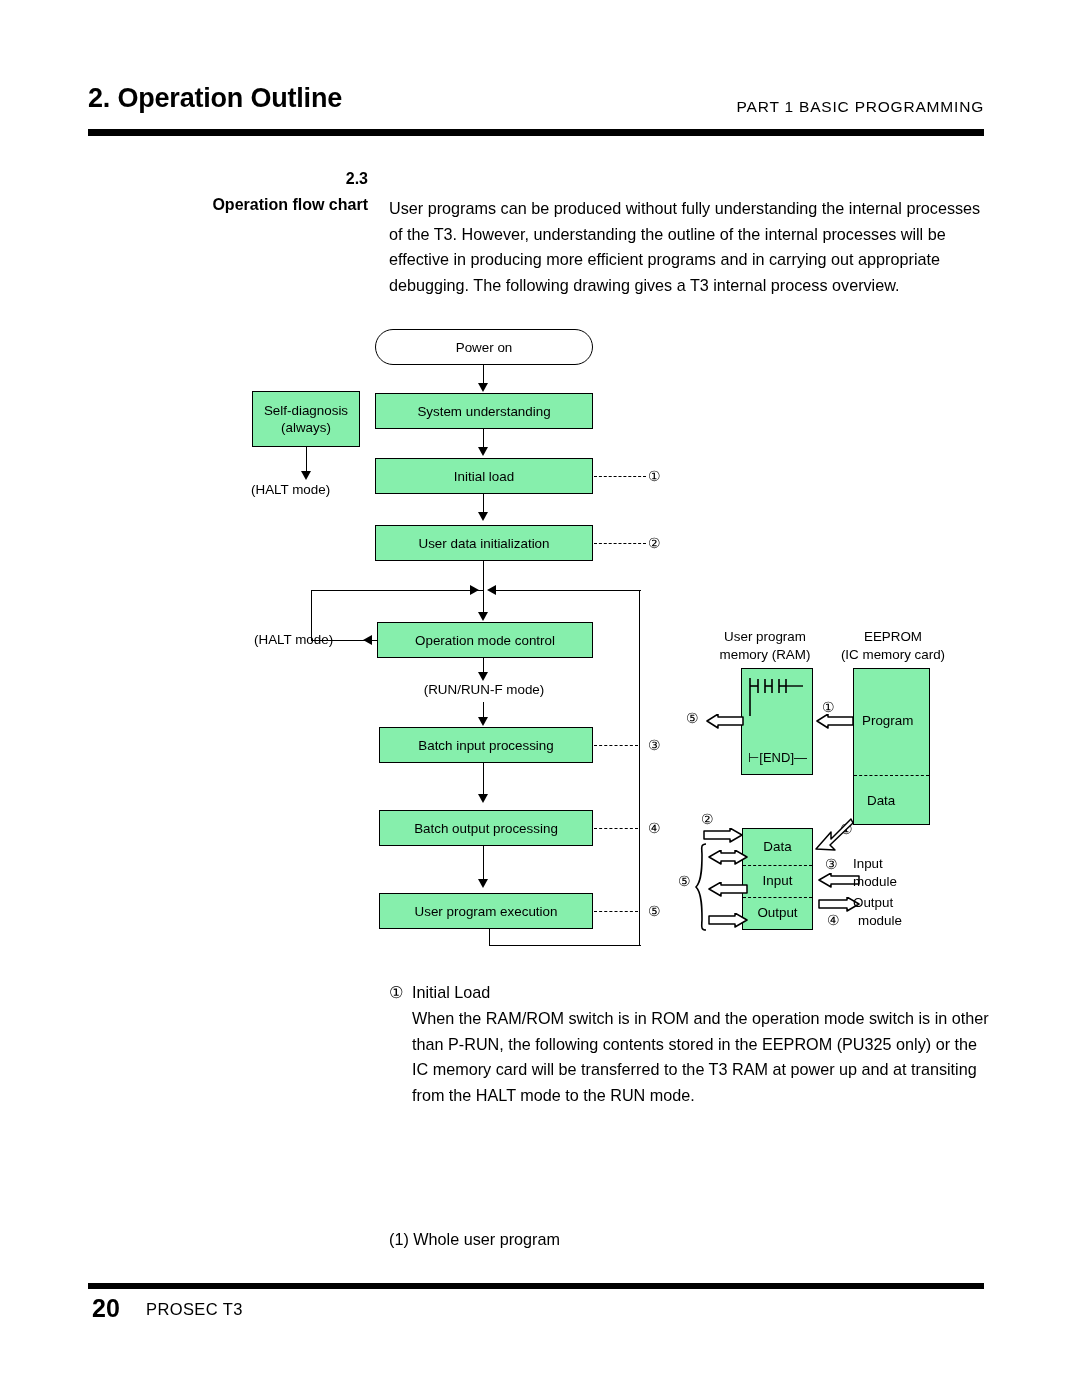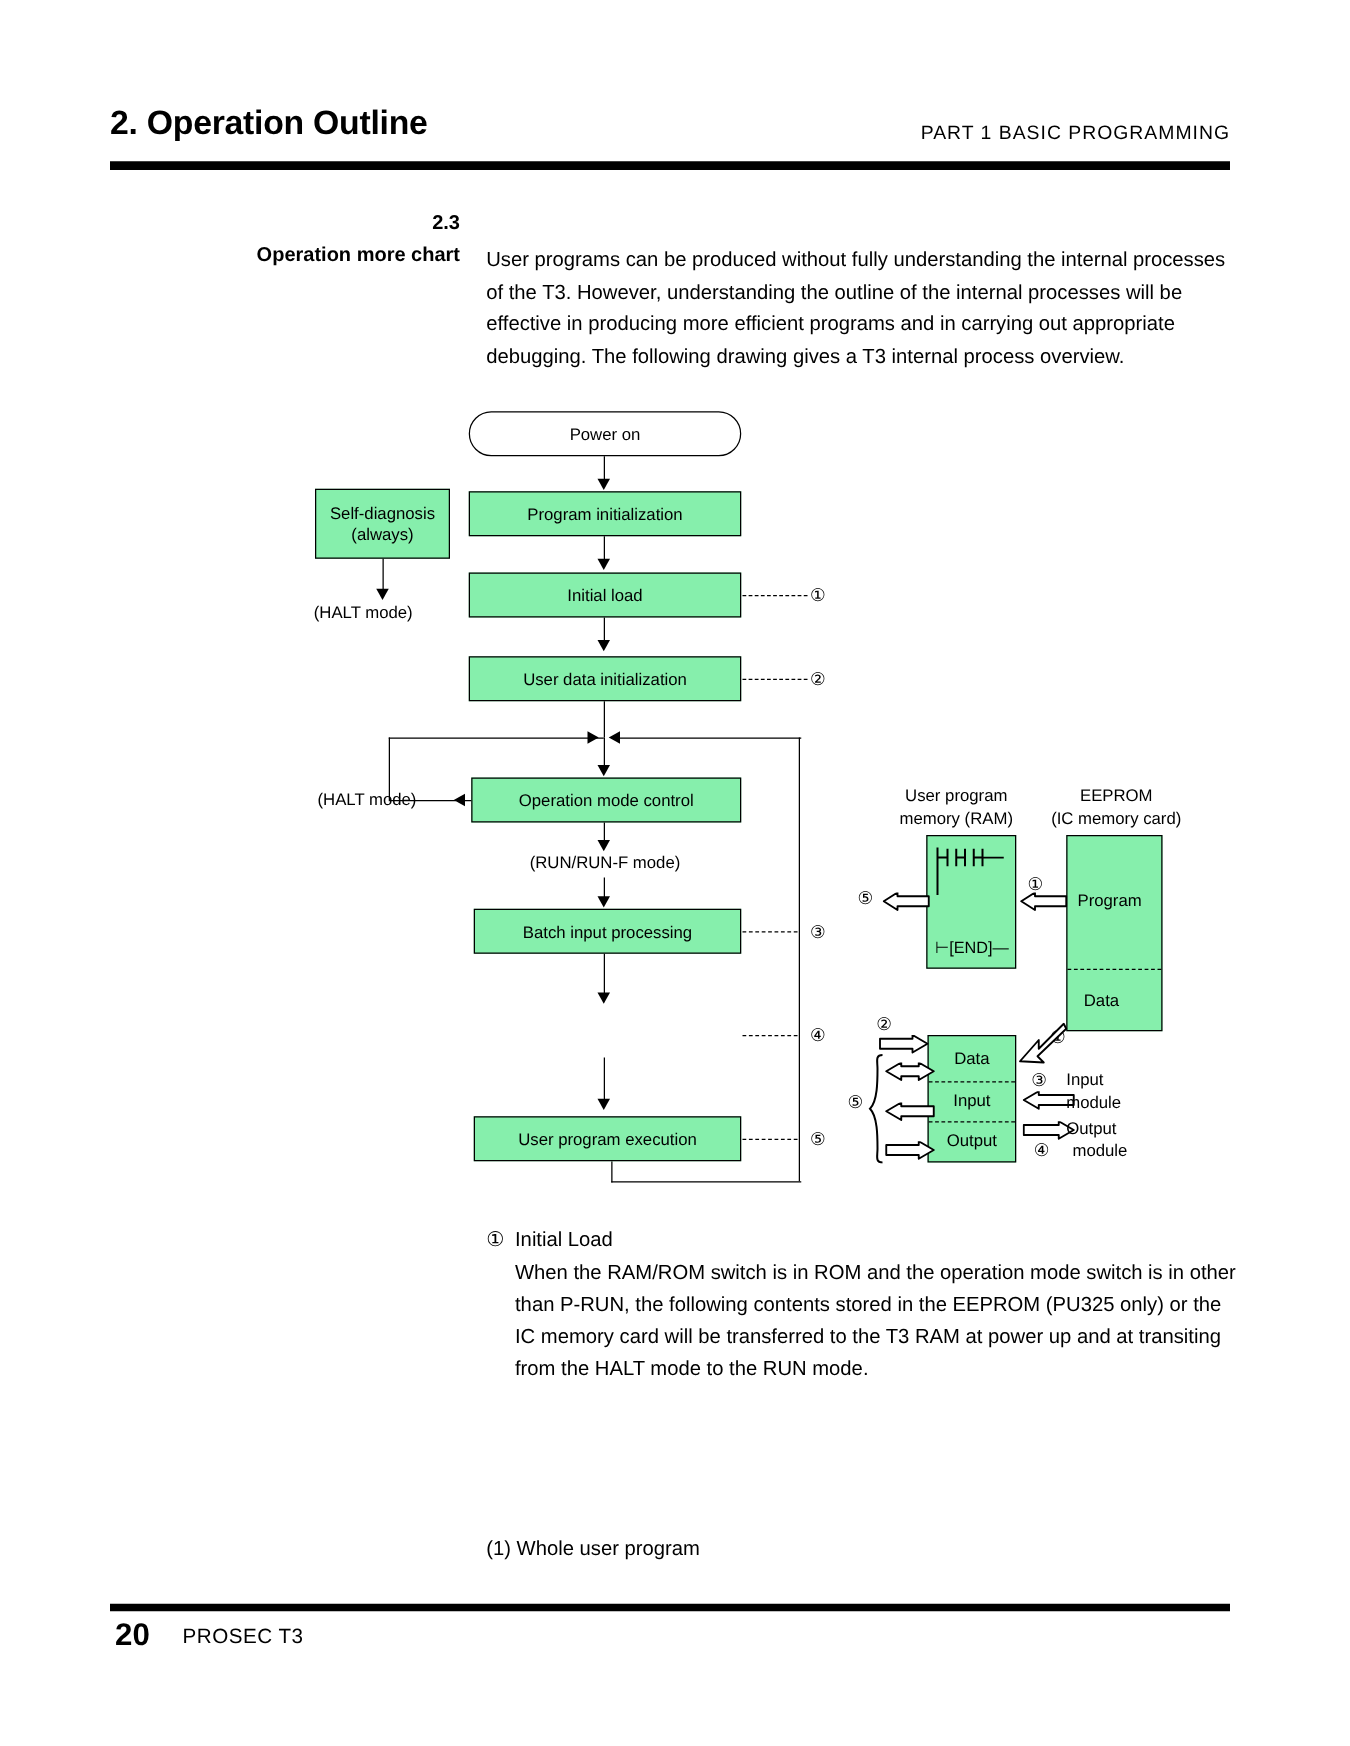--- a/index.html
+++ b/index.html
@@ -179,40 +179,40 @@
 </head>
 <body>
 
 <div id="page">
 
   <div class="hdr-title">2. Operation Outline</div>
   <div class="hdr-part">PART 1  BASIC  PROGRAMMING</div>
   <div class="hdr-rule"></div>
 
   <div class="sec-num">2.3</div>
-  <div class="sec-name">Operation more chart</div>
+  <div class="sec-name">Operation flow chart</div>
   <div class="intro">User programs can be produced without fully understanding the internal processes of the T3.  However, understanding the outline of the internal processes will be effective in producing more efficient programs and in carrying out appropriate debugging.  The following drawing gives a T3 internal process overview.</div>
 
   <div class="pill" style="left:375px; top:329px; width:218px; height:36px;">
     <span>Power on</span>
   </div>
 
   <div class="vline" style="left:483px; top:365px; height:20px;"></div>
   <div class="ar-d" style="left:478px; top:383px;"></div>
 
   <div class="box" style="left:252px; top:391px; width:108px; height:56px; flex-direction:column; line-height:17px;">
     <span>Self-diagnosis</span>
     <span>(always)</span>
   </div>
   <div class="vline" style="left:306px; top:447px; height:26px;"></div>
   <div class="ar-d" style="left:301px; top:471px;"></div>
   <div class="dtxt" style="left:251px; top:482px;">(HALT mode)</div>
 
   <div class="box" style="left:375px; top:393px; width:218px; height:36px;">
-    <span>Program initialization</span>
+    <span>System understanding</span>
   </div>
   <div class="vline" style="left:483px; top:429px; height:20px;"></div>
   <div class="ar-d" style="left:478px; top:447px;"></div>
 
   <div class="box" style="left:375px; top:458px; width:218px; height:36px;">
     <span>Initial load</span>
   </div>
   <div class="hdash" style="left:594px; top:476px; width:52px;"></div>
   <div class="cnum" style="left:648px; top:469px;">①</div>
 
@@ -257,20 +257,23 @@
 
   <div class="box" style="left:379px; top:727px; width:214px; height:36px;">
     <span>Batch input processing</span>
   </div>
   <div class="hdash" style="left:594px; top:745px; width:44px;"></div>
   <div class="cnum" style="left:648px; top:738px;">③</div>
 
   <div class="vline" style="left:483px; top:763px; height:36px;"></div>
   <div class="ar-d" style="left:478px; top:794px;"></div>
 
+  <div class="box" style="left:379px; top:810px; width:214px; height:36px;">
+    <span>Batch output processing</span>
+  </div>
   <div class="hdash" style="left:594px; top:828px; width:44px;"></div>
   <div class="cnum" style="left:648px; top:821px;">④</div>
 
   <div class="vline" style="left:483px; top:846px; height:38px;"></div>
   <div class="ar-d" style="left:478px; top:879px;"></div>
 
   <div class="box" style="left:379px; top:893px; width:214px; height:36px;">
     <span>User program execution</span>
   </div>
   <div class="hdash" style="left:594px; top:911px; width:44px;"></div>

